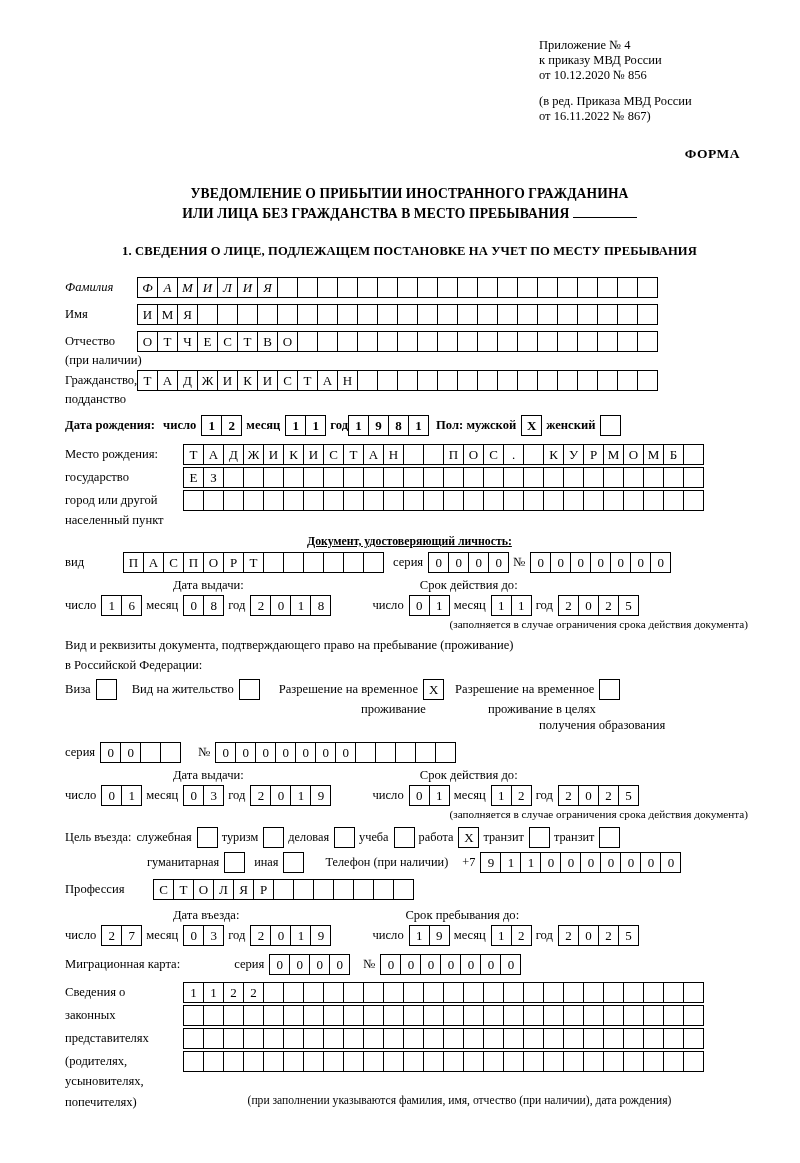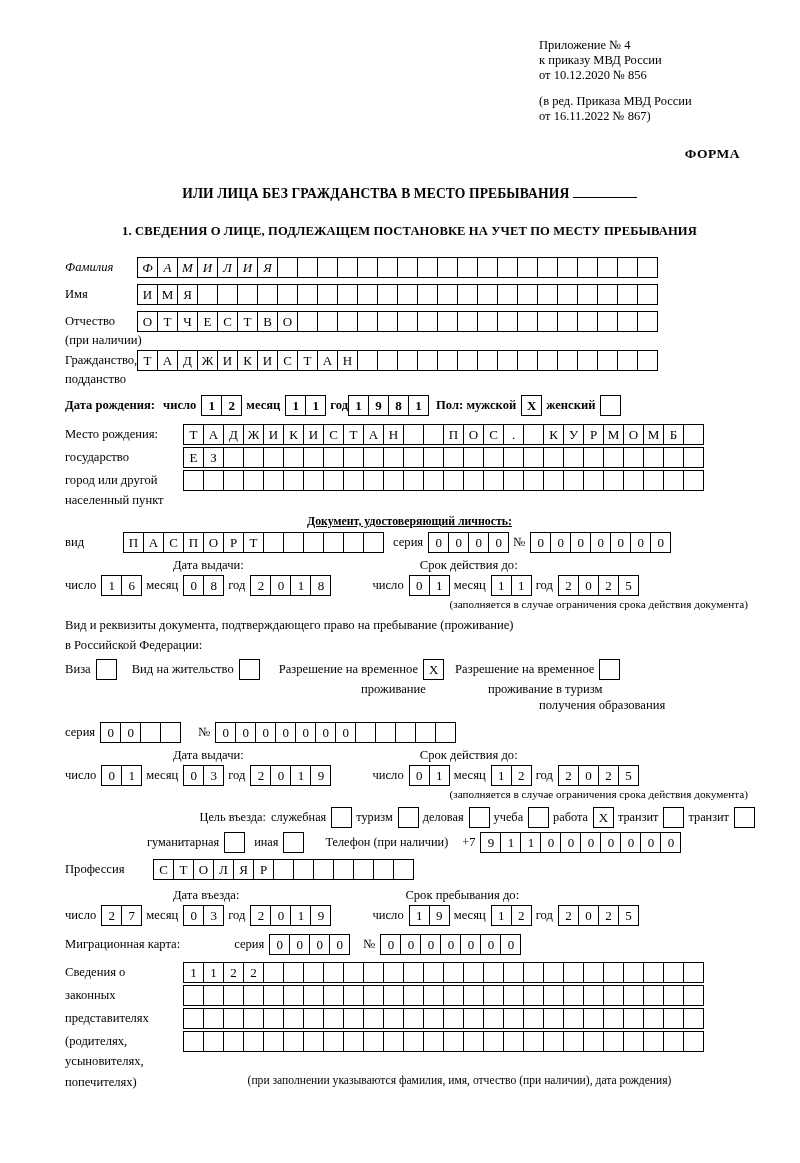--- a/index.html
+++ b/index.html
@@ -84,20 +84,21 @@
     <div>Приложение № 4</div>
     <div>к приказу МВД России</div>
     <div>от 10.12.2020 № 856</div>
     <div class="blk2">(в ред. Приказа МВД России</div>
     <div>от 16.11.2022 № 867)</div>
   </div>
 
   <div class="forma">ФОРМА</div>
 
   <div class="title">
+    <div>УВЕДОМЛЕНИЕ О ПРИБЫТИИ ИНОСТРАННОГО ГРАЖДАНИНА</div>
     <div>
       <span>ИЛИ ЛИЦА БЕЗ ГРАЖДАНСТВА В МЕСТО ПРЕБЫВАНИЯ</span>
       <span class="ul"></span>
     </div>
   </div>
 
   <div class="section">1. СВЕДЕНИЯ О ЛИЦЕ, ПОДЛЕЖАЩЕМ ПОСТАНОВКЕ НА УЧЕТ ПО МЕСТУ ПРЕБЫВАНИЯ</div>
 
   <div class="row" style="margin-top:18px;font-style:italic;">
     <div style="width:72px" class="lbl">Фамилия</div>
@@ -454,21 +455,21 @@
         <div class="c">Х</div>
       </div>
     <div class="lbl" style="margin-left:12px;">Разрешение на временное</div>
     <div class="cells gapS">
         <div class="c"></div>
       </div>
   </div>
   <div class="row" style="margin-top:2px;">
     <div style="width:296px"></div>
     <div class="lbl">проживание</div>
-    <div class="lbl" style="margin-left:62px;">проживание в туризм</div>
+    <div class="lbl" style="margin-left:62px;">проживание в целях</div>
   </div>
   <div class="row" style="margin-top:1px;">
     <div style="width:474px"></div>
     <div class="lbl">получения образования</div>
   </div>
 
   <div class="row" style="margin-top:9px;">
     <div class="lbl">серия</div>
     <div class="cells gapS">
         <div class="c">0</div>
@@ -532,21 +533,21 @@
     <div class="cells gapS">
         <div class="c">2</div>
         <div class="c">0</div>
         <div class="c">2</div>
         <div class="c">5</div>
       </div>
   </div>
 
   <div class="note" style="text-align:right;padding-right:6px;margin-top:2px;">(заполняется в случае ограничения срока действия документа)</div>
 
-  <div class="row" style="margin-top:7px;justify-content:flex-end;">
+  <div class="row" style="margin-top:7px;">
     <div class="purpose-lbl">Цель въезда:</div>
     <div class="purpose-lbl gapS">служебная</div>
     <div class="cells gapS">
         <div class="c"></div>
       </div>
     <div class="purpose-lbl gapS">туризм</div>
     <div class="cells gapS">
         <div class="c"></div>
       </div>
     <div class="purpose-lbl gapS">деловая</div>

